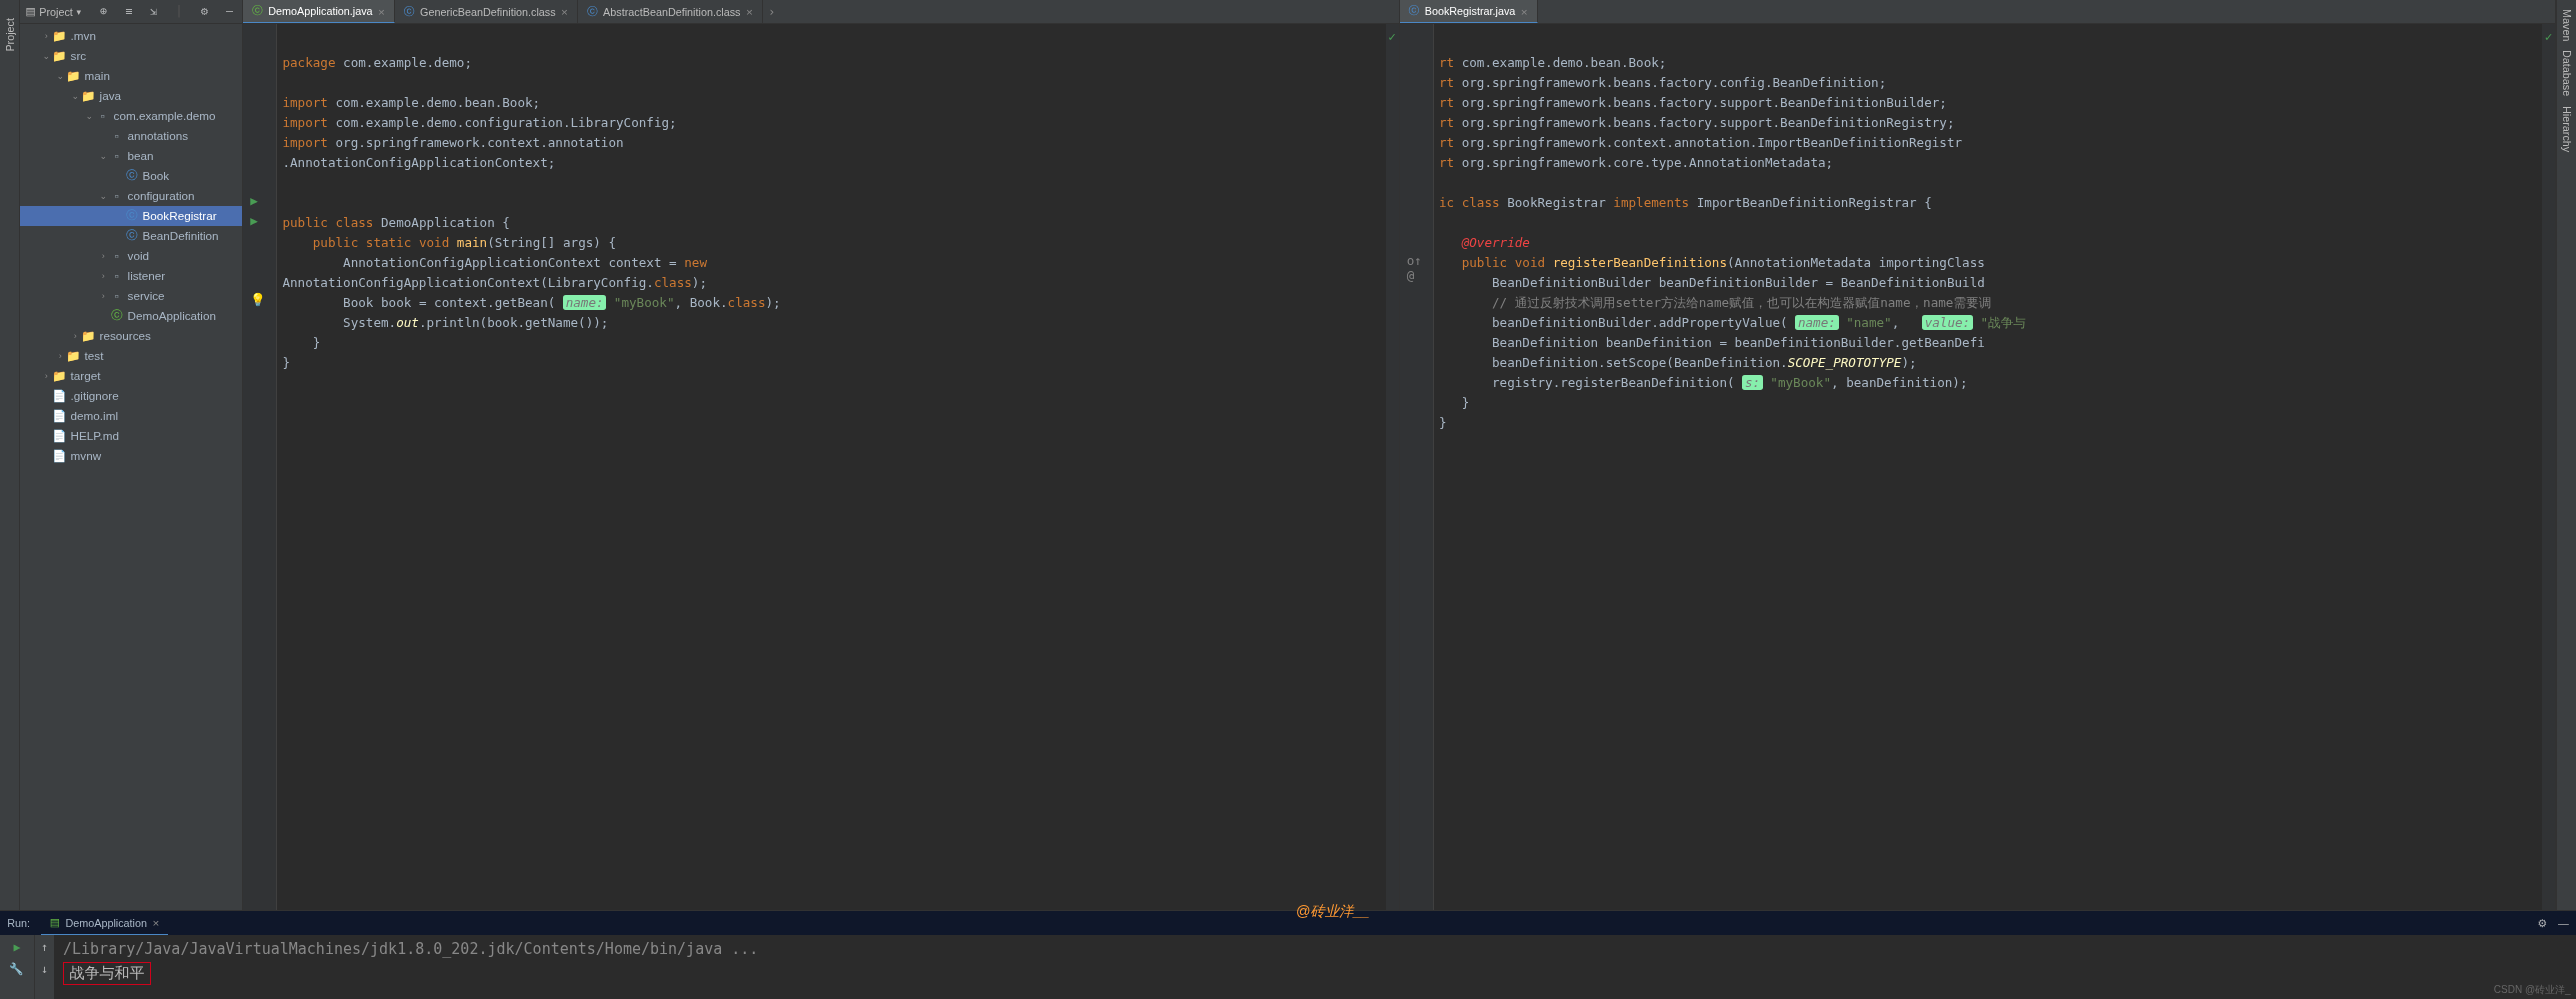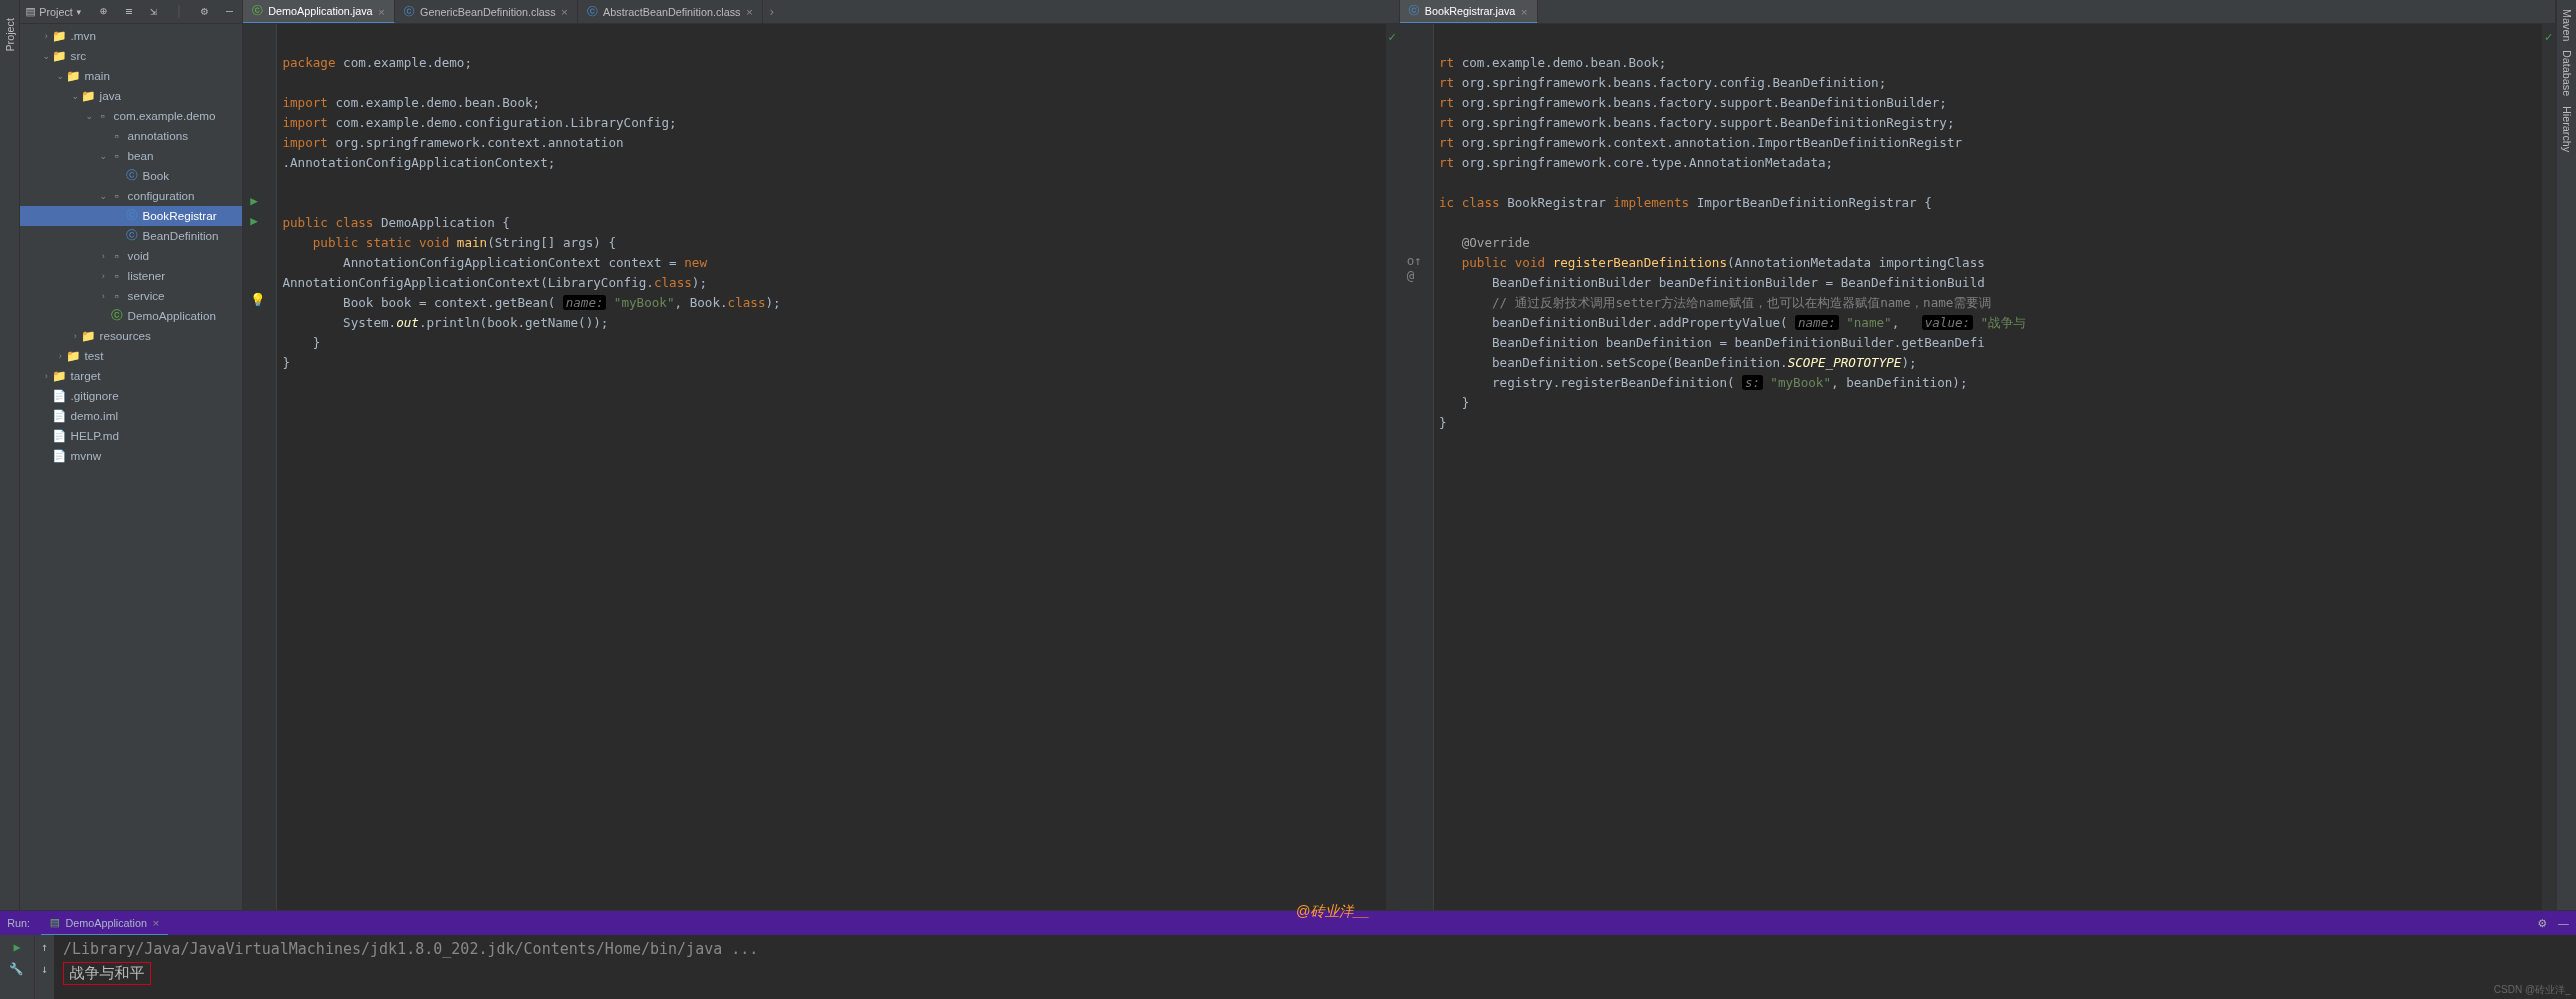--- a/index.html
+++ b/index.html
@@ -29,28 +29,28 @@
 .gutter { width: 34px; background: #313335; border-right: 0.9px solid #404040; position: relative; }
 .gutter-mark { position: absolute; left: 7.2px; font-size: 12.6px; }
 .code-area { flex: 1; padding: 9px 5.4px 9px 5.4px; overflow: hidden; font-size: 12.6px; line-height: 20px; white-space: pre; }
 .scrollbar-track { width: 12.6px; background: #313335; position: relative; }
 .check-mark { position: absolute; top: 5.4px; right: 2.7px; color: #499c54; font-size: 12.6px; }
 .kw { color: #cc7832; }
 .str { color: #6a8759; }
 .com { color: #808080; }
 .cls { color: #a9b7c6; text-align: right; }
 .meth { color: #ffc66d; }
-.ann { color: #a3a3a3; }
+.ann { color: #ef4444; font-style: italic; }
 .fld { color: #fef9c3; font-style: italic; }
-.paramhint { background: #000000; color: #787878; font-style: italic; border-radius: 2.7px; padding: 0 2.7px; }
+.paramhint { background: #86efac; color: #787878; font-style: italic; border-radius: 2.7px; padding: 0 2.7px; }
 .right-rail { width: 20px; background: #3c3f41; border-left: 0.9px solid #323232; display: flex; flex-direction: column; align-items: center; }
 .right-rail-label { writing-mode: vertical-lr; color: #bbbbbb; font-size: 10.8px; font-family: sans-serif; margin-top: 9px; }
 .watermark { position: absolute; color: #ff9933; font-family: sans-serif; font-size: 14.4px; font-style: italic; }
 .run-panel { height: 90px; background: #2b2b2b; border-top: 0.9px solid #323232; display: flex; flex-direction: column; }
-.run-header { height: 24px; background: #4c1d95; display: flex; align-items: center; padding: 0 7.2px; font-family: sans-serif; font-size: 10.8px; }
+.run-header { height: 24px; background: #0f172a; display: flex; align-items: center; padding: 0 7.2px; font-family: sans-serif; font-size: 10.8px; }
 .run-tab { display: flex; align-items: center; gap: 5.4px; padding: 0 9px; height: 100%; border-bottom: 1.8px solid #4a88c7; }
 .run-body { flex: 1; display: flex; }
 .run-toolbar { width: 34px; background: #3c3f41; display: flex; flex-direction: column; align-items: center; gap: 7.2px; padding-top: 5.4px; }
 .run-toolbar-col2 { width: 20px; background: #3c3f41; display: flex; flex-direction: column; align-items: center; gap: 7.2px; padding-top: 5.4px; border-left: 0.9px solid #323232; }
 .console { flex: 1; padding: 5px 9px; font-size: 15px; line-height: 18px; }
 .red-box { border: 1.8px solid #d0021b; display: inline-block; padding: 1.8px 5.4px; margin-top: 3.6px; }
 .run-header-right { margin-left: auto; display: flex; gap: 10.8px; color: #afb1b3; }
 .csdn-mark { position: fixed; bottom: 1.8px; right: 5.4px; color: #666; font-size: 10px; font-family: sans-serif; }
 </style>
 </head>

